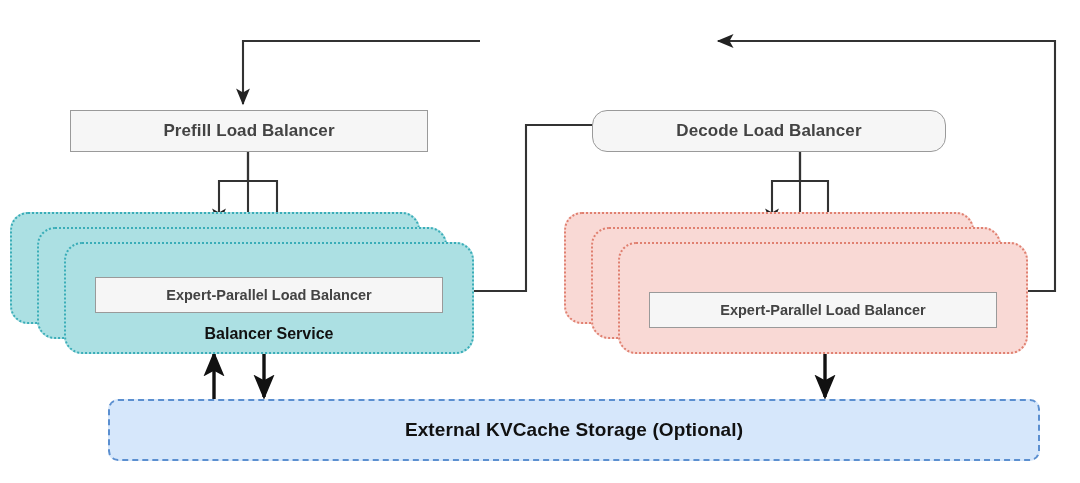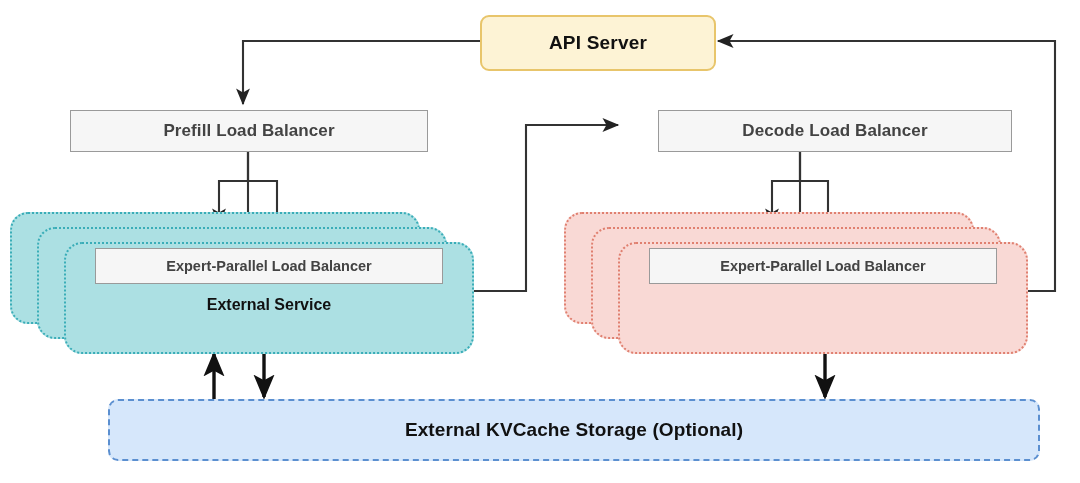--- a/index.html
+++ b/index.html
@@ -59,21 +59,21 @@
     justify-content: center;
     z-index: 10;
   }
   .lb-box .lbl {
     font-size: 17px;
     font-weight: bold;
     color: #434343;
     letter-spacing: .1px;
   }
   #prefill-lb { left: 70px;  top: 110px; width: 356px; height: 40px; text-align: right; }
-  #decode-lb  { left: 658px; top: 110px; width: 352px; height: 40px; }
+  #decode-lb  { left: 592px; top: 110px; width: 352px; height: 40px; border-radius: 15px; }
 
   
   .stack {
     position: absolute;
     z-index: 8;
   }
   .card {
     position: absolute;
     border-radius: 18px;
     box-sizing: border-box;
@@ -85,27 +85,27 @@
   .card.decode {
     background: #f9d9d5;
     border: 2.5px dotted #e08070;
   }
   .card-back1 { left: 0px;  top: 0px;  }
   .card-back2 { left: 27px; top: 15px; }
   .card-front { left: 54px; top: 30px; }
 
   .svc-inner {
     position: absolute;
-    left: 0; top: 4px;
+    left: 0; top: 12px;
     width: 100%;
     height: 100%;
     display: flex;
     flex-direction: column;
     align-items: center;
-    justify-content: flex-start;
+    justify-content: center;
     box-sizing: border-box;
   }
   .ep-lb {
     background: #f6f6f6;
     border: 1.6px solid #9a9a9a;
     display: flex;
     align-items: center;
     justify-content: center;
     box-sizing: border-box;
   }
@@ -179,41 +179,38 @@
 
     <g fill="none" stroke="#111111" stroke-width="3.4" stroke-linejoin="miter">
 
       <path d="M 214,399 L 214,354" marker-end="url(#arrowheadbig)"></path>
       <path d="M 264,351 L 264,397" marker-end="url(#arrowheadbig)"></path>
 
       <path d="M 825,341 L 825,397" marker-end="url(#arrowheadbig)"></path>
     </g>
   </svg>
 
-  <div class="api-server">
-    <span class="lbl">API Server</span>
-  </div>
 
   <div class="lb-box" id="prefill-lb">
     <span class="lbl">Prefill Load Balancer</span>
   </div>
 
   <div class="lb-box" id="decode-lb">
     <span class="lbl">Decode Load Balancer</span>
   </div>
 
   <div class="stack" style="left:10px; top:212px; width:470px; height:142px;">
     <div class="card prefill card-back1" style="width:410px; height:112px;"></div>
     <div class="card prefill card-back2" style="width:410px; height:112px;"></div>
     <div class="card prefill card-front" style="width:410px; height:112px;">
       <div class="svc-inner">
         <div class="ep-lb" style="width:348px; height:36px;">
           <span class="lbl">Expert-Parallel Load Balancer</span>
         </div>
-        <div class="svc-name">External Service</div>
+        <div class="svc-name">Balancer Service</div>
       </div>
     </div>
   </div>
 
   <div class="stack" style="left:564px; top:212px; width:470px; height:142px;">
     <div class="card decode card-back1" style="width:410px; height:112px;"></div>
     <div class="card decode card-back2" style="width:410px; height:112px;"></div>
     <div class="card decode card-front" style="width:410px; height:112px;">
       <div class="svc-inner">
         <div class="ep-lb" style="width:348px; height:36px;">

